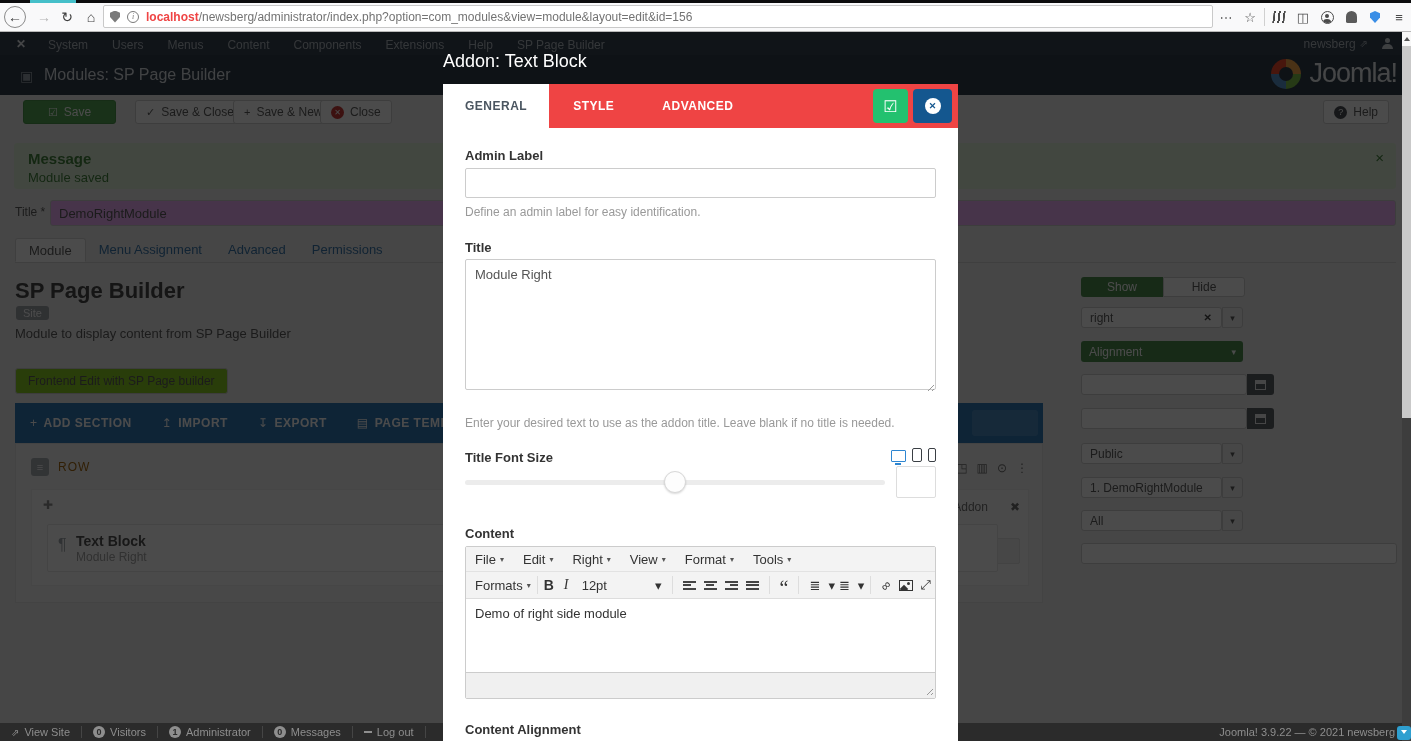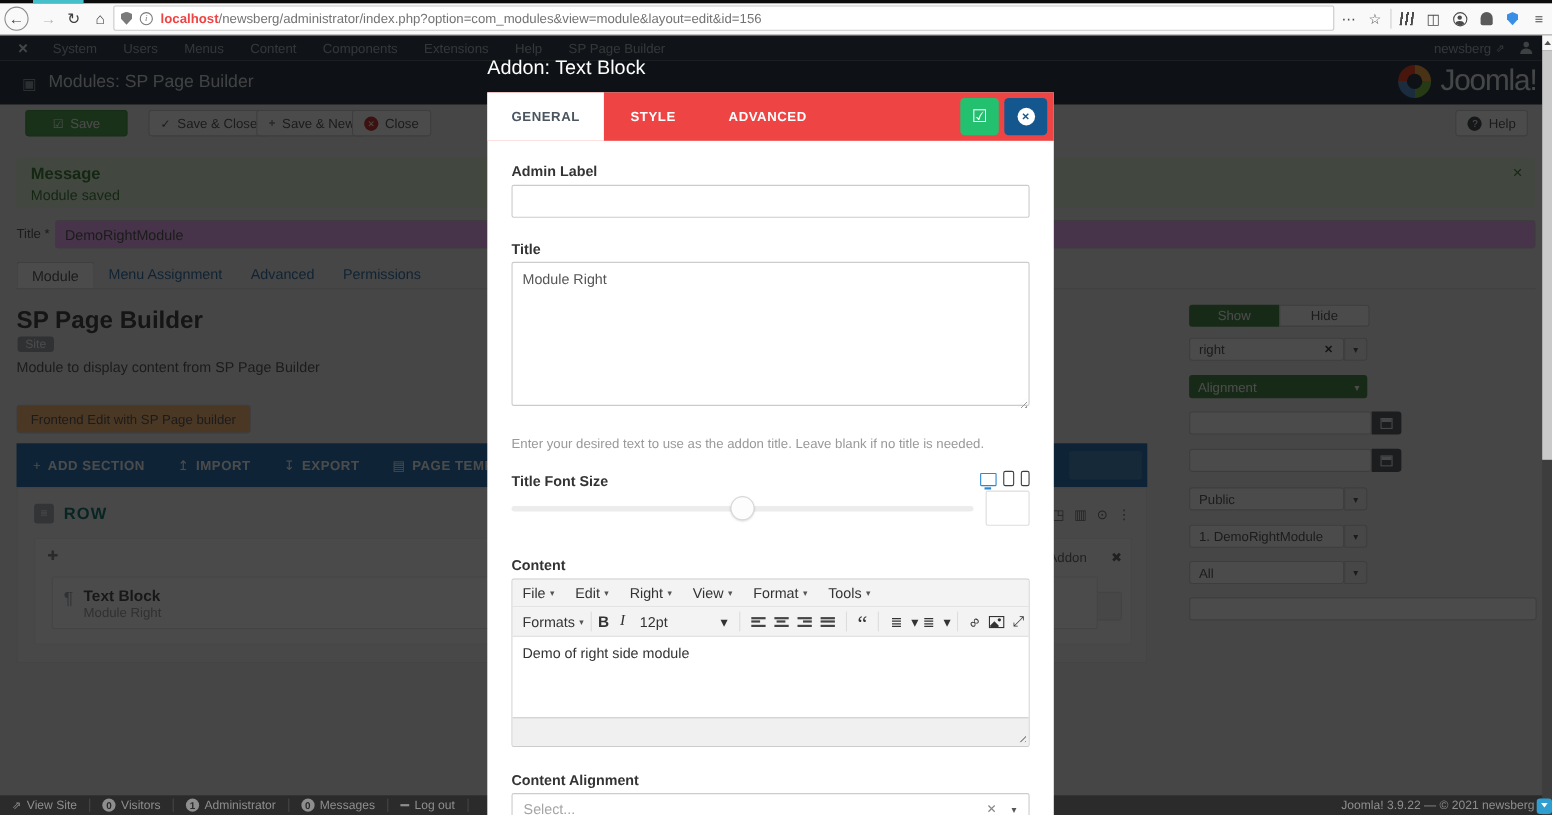--- a/index.html
+++ b/index.html
@@ -67,31 +67,31 @@
 .titlerow-label { position:absolute; left:15px; top:173px; font-size:12px; color:#555; }
 .titlerow-input { position:absolute; left:50px; top:168px; width:1346px; height:26px; background:#f0abfc; border:1px solid #ccc; border-radius:3px; font-size:13px; color:#555; padding:0 8px; font-family:"Liberation Sans",sans-serif; }
 
 .tabs { position:absolute; left:15px; top:206px; width:1381px; height:25px; border-bottom:1px solid #d5d5d5; display:flex; }
 .tab { font-size:13px; color:#3071a9; padding:4px 13px; }
 .tab.active { background:#fff; border:1px solid #d5d5d5; border-bottom:1px solid #fff; border-radius:3px 3px 0 0; color:#555; }
 
 .bheading { position:absolute; left:15px; top:246px; font-size:22px; font-weight:bold; color:#3d3d3d; }
 .bbadge { position:absolute; left:16px; top:274px; background:#9aa0a6; color:#fff; font-size:11px; padding:1px 7px; border-radius:3px; }
 .bdesc { position:absolute; left:15px; top:294px; font-size:13px; color:#555; }
-.frontend-btn { position:absolute; left:15px; top:336px; height:26px; background:#fdba74; border:1px solid #ccc; border-radius:3px; font-size:12px; color:#555; display:flex; align-items:center; padding:0 12px; }
+.frontend-btn { position:absolute; left:15px; top:336px; height:26px; background:#84cc16; border:1px solid #ccc; border-radius:3px; font-size:12px; color:#555; display:flex; align-items:center; padding:0 12px; }
 
 .sp-toolbar { position:absolute; left:15px; top:371px; width:1028px; height:40px; background:#2573b5; display:flex; align-items:center; padding-left:15px; gap:30px; }
 .sp-tbtn { color:#fff; font-size:12px; font-weight:bold; letter-spacing:.5px; display:flex; align-items:center; gap:6px; }
 .sp-tbtn .ticon { font-size:12px; font-weight:normal; }
 .sp-pill { position:absolute; right:5px; top:7px; width:66px; height:26px; background:rgba(255,255,255,.14); border-radius:3px; }
 
 .row-panel { position:absolute; left:15px; top:411px; width:1028px; height:160px; background:#f4f4f4; border:1px solid #e3e3e3; }
 .row-head { position:absolute; left:15px; top:14px; display:flex; align-items:center; gap:9px; }
 .row-handle { width:18px; height:18px; background:#a5abb1; border-radius:3px; color:#fff; font-size:11px; display:flex; align-items:center; justify-content:center; }
-.row-title { font-size:15px; font-weight:bold; color:#0f766e; letter-spacing:1px; }
+.row-title { font-size:12px; font-weight:normal; color:#a16207; letter-spacing:1px; }
 .row-actions { position:absolute; right:14px; top:17px; display:flex; gap:9px; font-size:12px; color:#6a6a6a; }
 .col-box { position:absolute; left:15px; top:45px; width:998px; height:97px; background:#fbfbfb; border:1px solid #ececec; }
 .move-ic { position:absolute; left:11px; top:8px; font-size:12px; color:#8a8a8a; }
 .addon-card { position:absolute; left:15px; top:34px; width:951px; height:48px; background:#fff; border:1px solid #e5e5e5; border-radius:2px; }
 .addon-ic { position:absolute; left:10px; top:11px; font-size:16px; color:#9aa2a8; }
 .addon-title { position:absolute; left:28px; top:8px; font-size:14px; font-weight:bold; color:#4a4a4a; }
 .addon-sub { position:absolute; left:28px; top:25px; font-size:12px; color:#a0a0a0; }
 .addon-ctl { position:absolute; right:8px; top:10px; display:flex; align-items:center; gap:22px; font-size:12px; color:#6a6a6a; }
 .stub-box { position:absolute; right:8px; top:48px; width:62px; height:26px; background:#f0f0f0; border:1px solid #e0e0e0; border-radius:2px; }
 
@@ -403,20 +403,21 @@
       <span class="mtab">STYLE</span>
       <span class="mtab">ADVANCED</span>
       <span class="mbtn-apply">☑</span>
       <span class="mbtn-close">
           <span class="circx">✕</span>
         </span>
     </div>
     <div class="mbody">
       <div class="mlabel" style="margin-top:20px;">Admin Label</div>
       <input class="minput" style="margin-top: 5px;" value="">
+      <div class="mhint" style="margin-top:7px;">Define an admin label for easy identification.</div>
 
       <div class="mlabel" style="margin-top:21px;">Title</div>
       <div class="ta-wrap" style="margin-top:4px;">
         <textarea class="mtextarea" style="">Module Right</textarea>
         <span class="grip"></span>
       </div>
       <div class="mhint" style="margin-top:22px;">Enter your desired text to use as the addon title. Leave blank if no title is needed.</div>
 
       <div class="tfs-group" style="margin-top:20px;">
         <div class="mlabel">Title Font Size</div>

